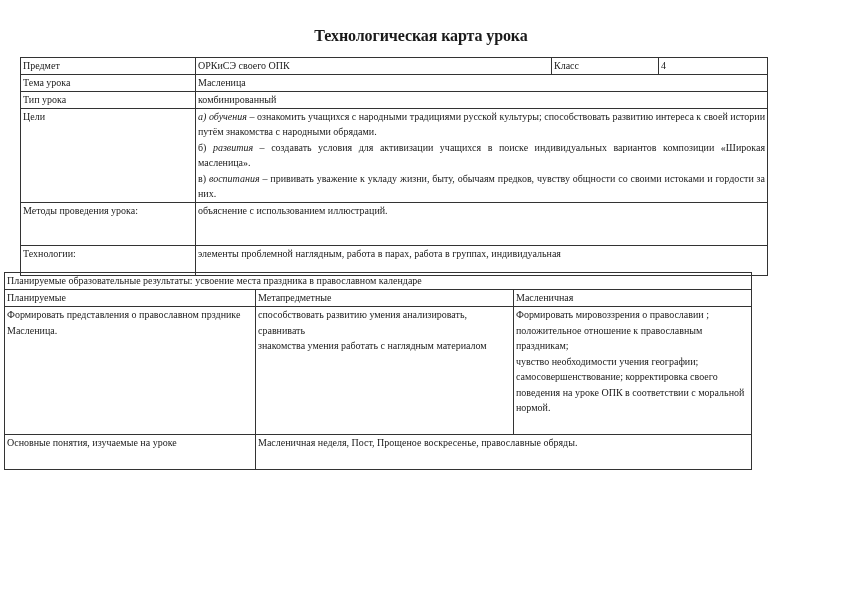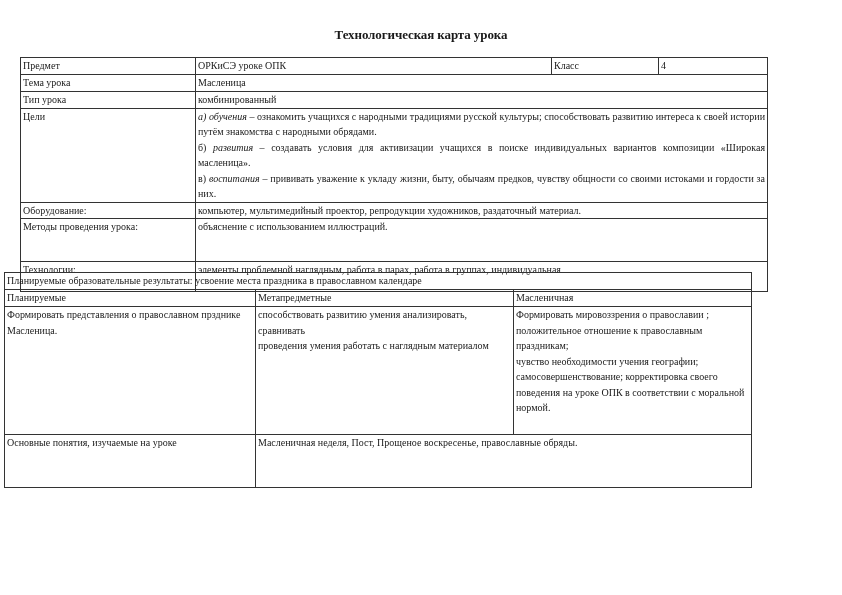--- a/index.html
+++ b/index.html
@@ -1,19 +1,19 @@
 <!DOCTYPE html>
 <html><head>
 <meta charset="utf-8">
 <style>
   html, body { margin: 0; padding: 0; background: #ffffff; }
   body { width: 842px; height: 595px; position: relative; overflow: hidden;
          font-family: "Liberation Serif", "DejaVu Serif", serif; color: #1a1a1a; }
   .title { position: absolute; left: 0; width: 842px; top: 27px; text-align: center;
-           font-weight: bold; font-size: 13px; letter-spacing: -0.1px; }
+           font-weight: bold; font-size: 16px; letter-spacing: -0.1px; }
   table { position: absolute; border-collapse: collapse; table-layout: fixed; }
   td { border: 1px solid #333; font-size: 10px; line-height: 15.5px; padding: 0 2px;
        vertical-align: top; overflow: hidden; }
   #t1 { left: 20px; top: 57px; width: 747px; border: 1.5px solid #222; }
   #t2 { left: 4px; top: 272px; width: 747px; border: 1.5px solid #222; }
   .goals { text-align: justify; }
   .goals b { font-weight: normal; }
   .goals i { font-style: italic; }
   .goal-line { display: block; }
 </style>
@@ -25,43 +25,39 @@
 <table id="t1">
   <colgroup>
       <col style="width:175px">
       <col style="width:356px">
       <col style="width:107px">
       <col style="width:109px">
     </colgroup>
   <tbody>
       <tr style="height:16px">
     <td>Предмет</td>
-    <td>ОРКиСЭ уроке ОПК</td>
+    <td>ОРКиСЭ своего ОПК</td>
     <td>Класс</td>
     <td>4</td>
   </tr>
   <tr style="height:17px">
     <td>Тема урока</td>
     <td colspan="3">Масленица</td>
   </tr>
   <tr style="height:17px">
     <td>Тип урока</td>
     <td colspan="3">комбинированный</td>
   </tr>
   <tr style="height:92px">
     <td>Цели</td>
     <td colspan="3" class="goals">
       <span class="goal-line"><b><i>а)</i> <i>обучения</i></b><b> – </b><span>ознакомить учащихся с народными традициями русской культуры; способствовать развитию интереса к своей истории путём знакомства с народными обрядами.</span></span>
       <span class="goal-line"><b>б)</b> <b><i>развития</i></b><b> – </b><span>создавать условия для активизации учащихся в поиске индивидуальных вариантов композиции «Широкая масленица».</span></span>
       <span class="goal-line"><b>в)</b> <b><i>воспитания</i></b><b> – </b><span>прививать уважение к укладу жизни, быту, обычаям предков, чувству общности со своими истоками и гордости за них.</span></span>
     </td>
-  </tr>
-  <tr style="height:16px">
-    <td>Оборудование:</td>
-    <td colspan="3">компьютер, мультимедийный проектор, репродукции художников, раздаточный материал.</td>
   </tr>
   <tr style="height:43px">
     <td>Методы проведения урока:</td>
     <td colspan="3">объяснение с использованием иллюстраций.</td>
   </tr>
   <tr style="height:30px">
     <td>Технологии:</td>
     <td colspan="3">элементы проблемной наглядным, работа в парах, работа в группах, индивидуальная</td>
   </tr>
 </tbody>
@@ -81,26 +77,26 @@
     <td>Планируемые</td>
     <td>Метапредметные</td>
     <td>Масленичная</td>
   </tr>
   <tr style="height:128px">
     <td>
       <div>Формировать представления о православном прзднике Масленица.</div>
     </td>
     <td>
       <div>способствовать развитию умения анализировать, сравнивать</div>
-      <div>проведения умения работать с наглядным материалом</div>
+      <div>знакомства умения работать с наглядным материалом</div>
     </td>
     <td>
       <div>Формировать  мировоззрения о православии ; положительное отношение к православным праздникам;</div>
       <div>чувство необходимости учения географии;</div>
       <div>самосовершенствование; корректировка своего поведения на уроке ОПК в соответствии с моральной нормой.</div>
     </td>
   </tr>
-  <tr style="height:53px">
+  <tr style="height:35px">
     <td>Основные понятия, изучаемые на уроке</td>
     <td colspan="2">Масленичная неделя, Пост, Прощеное воскресенье, православные  обряды.</td>
   </tr>
 </tbody>
   </table>
 
 </body></html>

